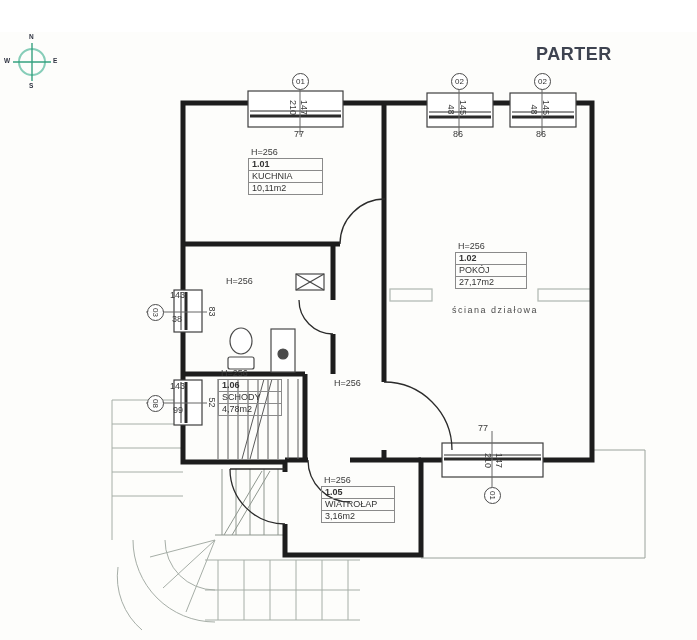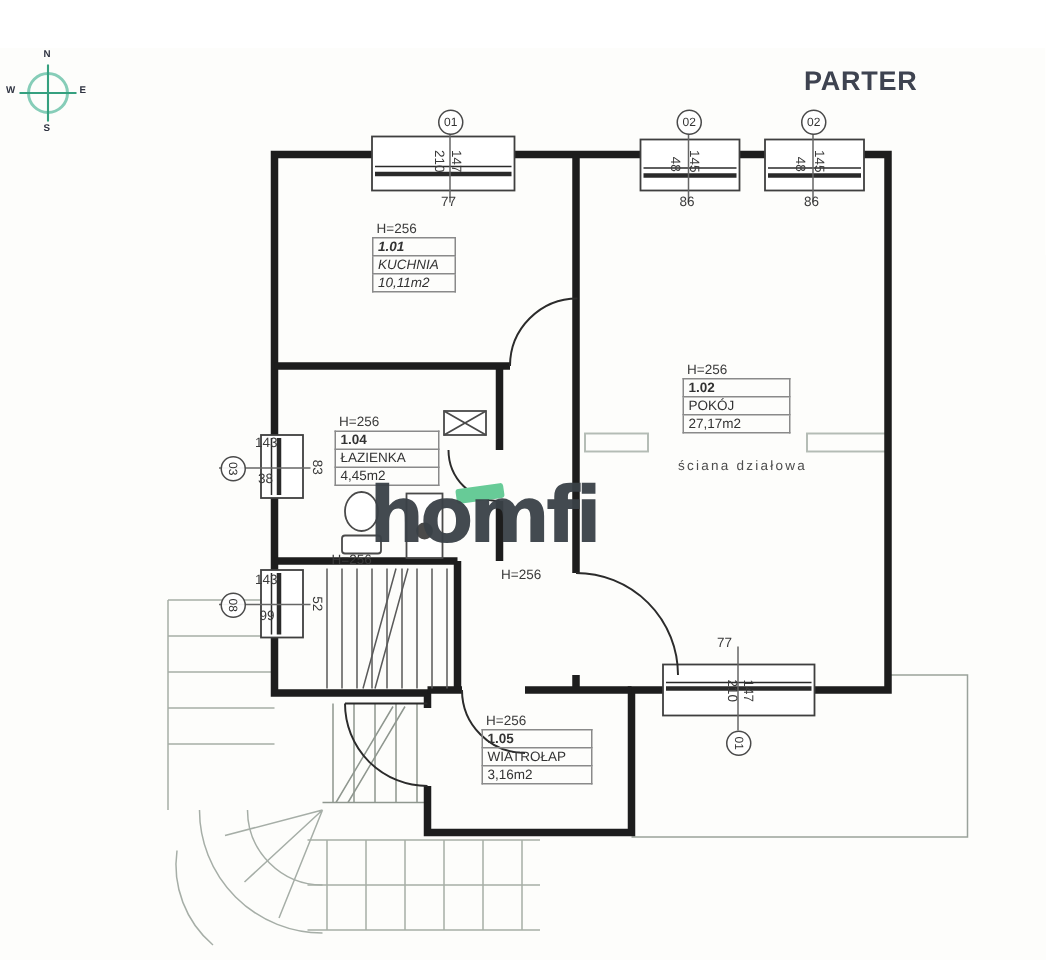--- a/index.html
+++ b/index.html
@@ -178,21 +178,21 @@
   <span class="abs lbl" style="left:170px;top:350px;">143</span>
   <span class="abs lbl" style="left:173px;top:374px;">99</span>
   <span class="abs lbl rot" style="left:206px;top:366px;">52</span>
 
   <span class="abs lbl" style="left:478px;top:392px;">77</span>
   <span class="abs lbl rot" style="left:491px;top:424px;">147</span>
   <span class="abs lbl rot" style="left:480px;top:424px;">210</span>
 
   <div class="abs room-label" style="left:248px;top:116px;">
     <div class="rl-h">H=256</div>
-    <table class="rl-t" style="width:56px;font-style:italic;">
+    <table class="rl-t" style="width:75px;">
         <tbody>
       <tr>
             <td>1.01</td>
           </tr>
       <tr>
             <td>KUCHNIA</td>
           </tr>
       <tr>
             <td>10,11m2</td>
           </tr>
@@ -216,33 +216,20 @@
     </tbody>
       </table>
   </div>
 
   <div class="abs room-label" style="left:331px;top:347px;">
     <div class="rl-h">H=256</div>
   </div>
 
   <div class="abs room-label" style="left:223px;top:245px;">
     <div class="rl-h">H=256</div>
-    <table class="rl-t" style="width:70px;">
-        <tbody>
-      <tr>
-            <td>1.04</td>
-          </tr>
-      <tr>
-            <td>ŁAZIENKA</td>
-          </tr>
-      <tr>
-            <td>4,45m2</td>
-          </tr>
-    </tbody>
-      </table>
   </div>
 
   <div class="abs room-label" style="left:321px;top:444px;">
     <div class="rl-h">H=256</div>
     <table class="rl-t" style="width:74px;">
         <tbody>
       <tr>
             <td>1.05</td>
           </tr>
       <tr>
@@ -250,22 +237,31 @@
           </tr>
       <tr>
             <td>3,16m2</td>
           </tr>
     </tbody>
       </table>
   </div>
 
   <div class="abs room-label" style="left:218px;top:337px;">
     <div class="rl-h">H=256</div>
+    <table class="rl-t" style="width:64px;">
+        <tbody>
+      <tr>
+            <td>1.06</td>
+          </tr>
+      <tr>
+            <td>SCHODY</td>
+          </tr>
+      <tr>
+            <td>4,78m2</td>
+          </tr>
+    </tbody>
+      </table>
   </div>
 
   <span class="abs partition-text" style="left:452px;top:273px;">ściana działowa</span>
 
-  <div class="abs logo" style="left:246px;top:286px;">
-    <div class="logo-accent"></div>
-    <div class="logo-text">homfi</div>
-  </div>
 
 </div>
 
 </body></html>

